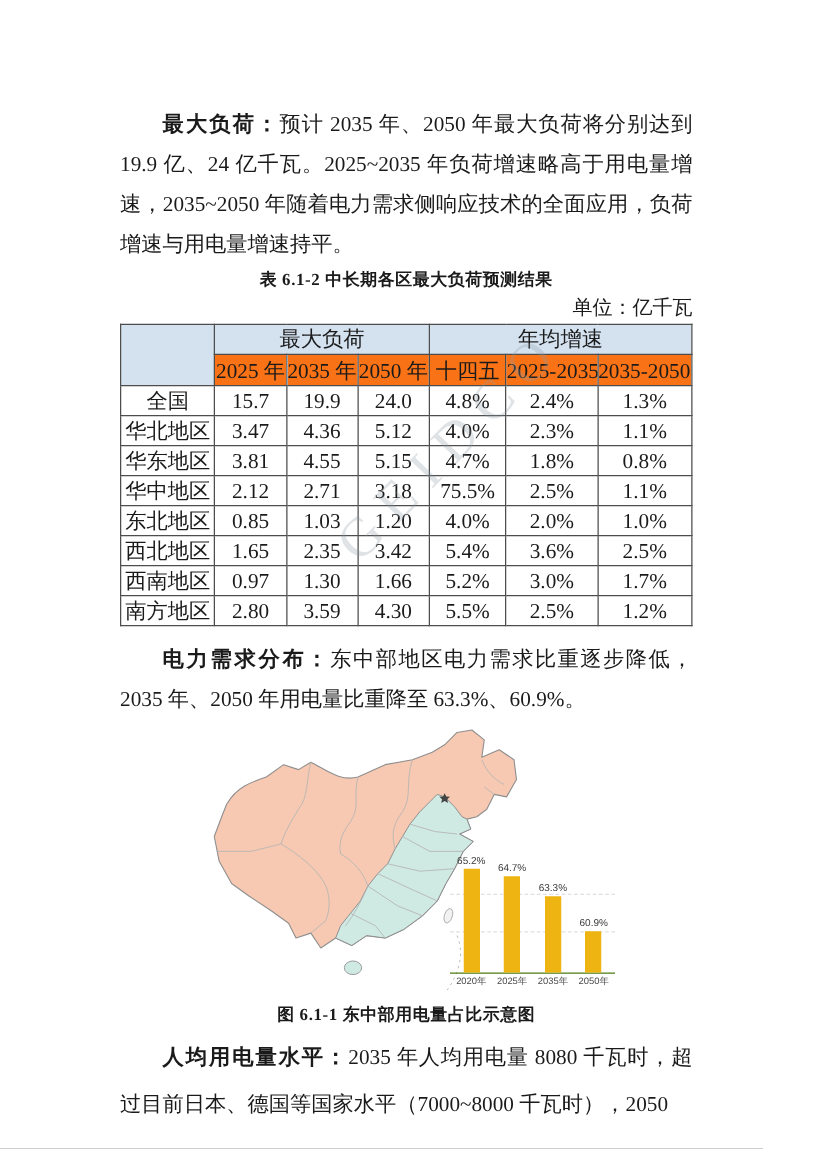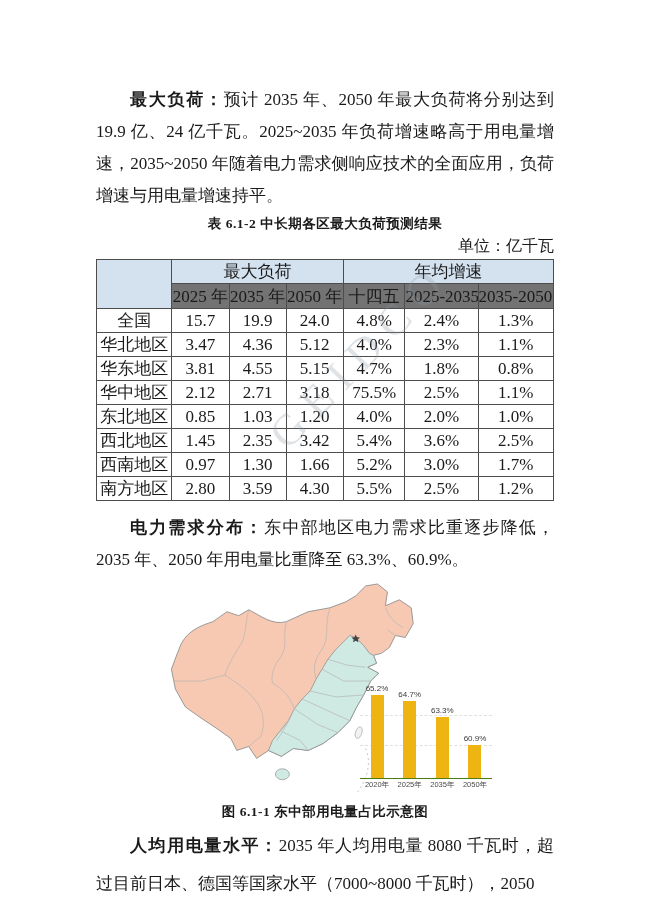--- a/index.html
+++ b/index.html
@@ -67,21 +67,21 @@
     text-align:center;
     vertical-align:middle;
     padding:0;
     height:20px;
     font-weight:400;
     overflow:hidden;
     white-space:nowrap;
   }
   table.data tr.grp th{background:#d4e2f0;height:20px;}
   table.data th.corner{background:#d4e2f0;}
-  table.data tr.sub th{background:#737373;height:24px;}
+  table.data tr.sub th{background:#f97316;height:24px;}
   
   .figure{
     position:relative;
     width:330px;
     height:218px;
     margin:6px auto 0 auto;
   }
   .figure svg{position:absolute;left:0;top:0;}
   .chart-wrap{
     position:absolute;
@@ -217,21 +217,21 @@
         <td>东北地区</td>
         <td>0.85</td>
         <td>1.03</td>
         <td>1.20</td>
         <td>4.0%</td>
         <td>2.0%</td>
         <td>1.0%</td>
       </tr>
       <tr>
         <td>西北地区</td>
-        <td>1.45</td>
+        <td>1.65</td>
         <td>2.35</td>
         <td>3.42</td>
         <td>5.4%</td>
         <td>3.6%</td>
         <td>2.5%</td>
       </tr>
       <tr>
         <td>西南地区</td>
         <td>0.97</td>
         <td>1.30</td>

